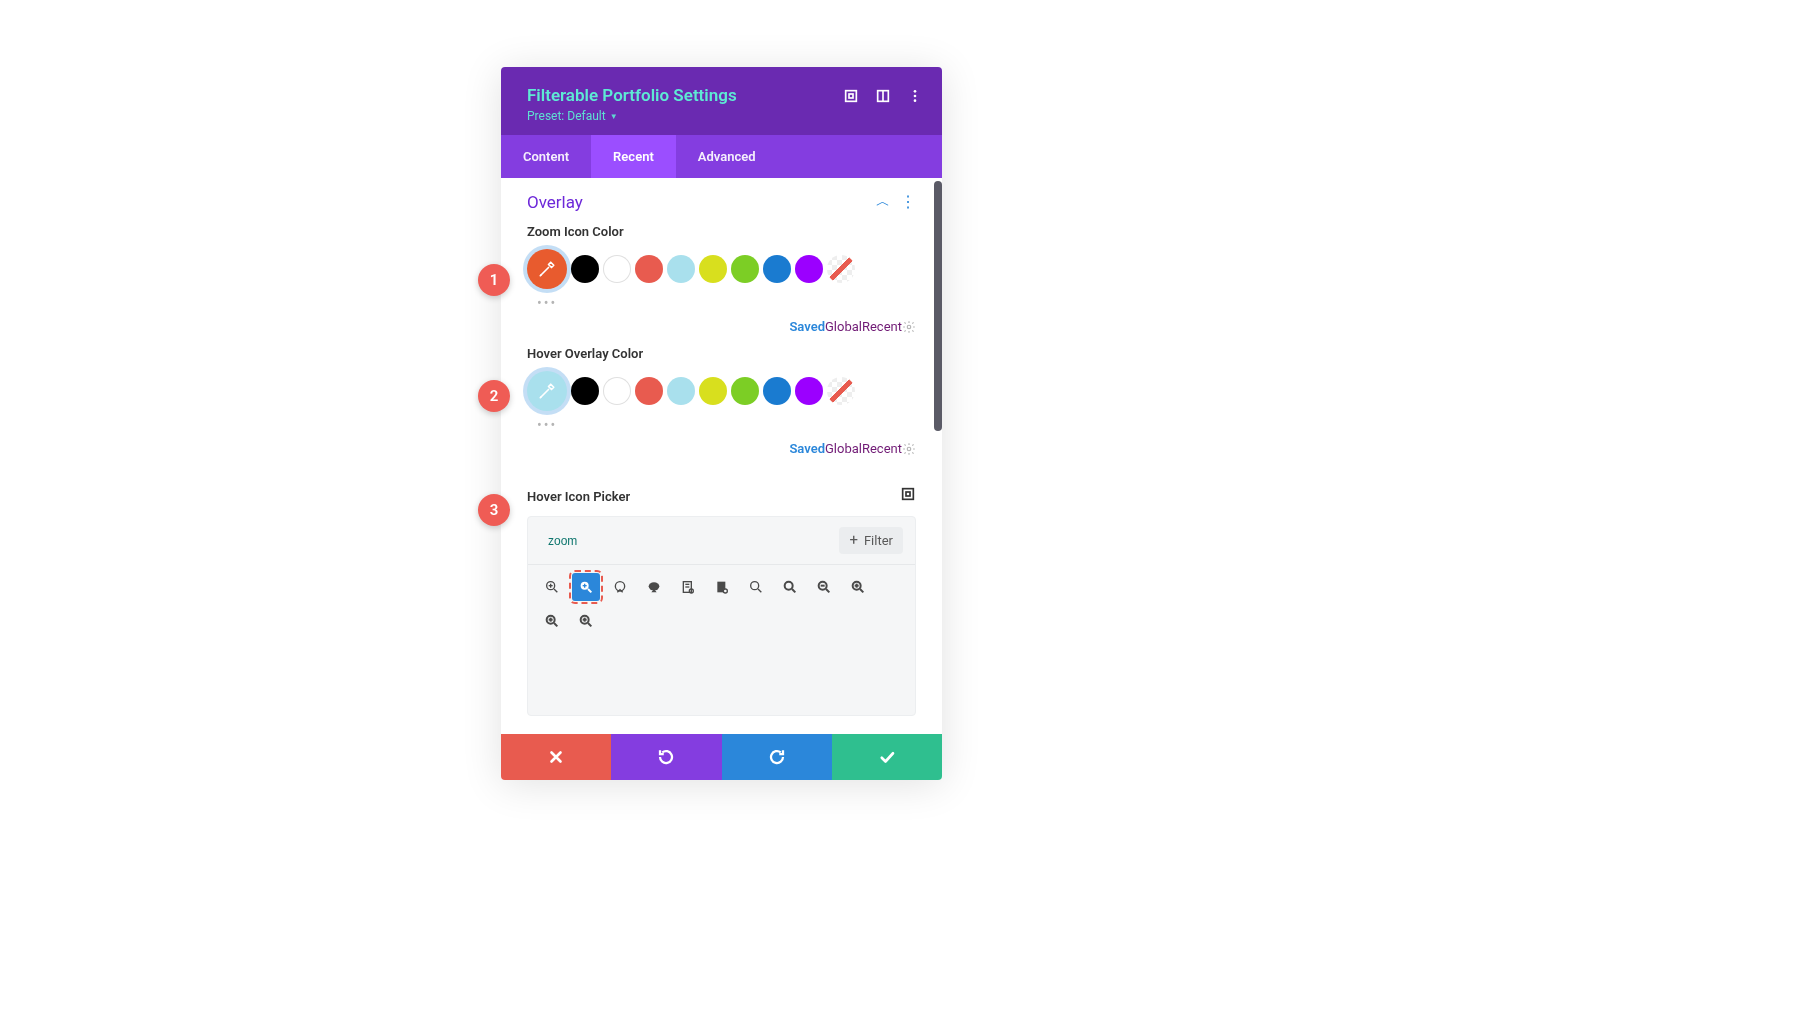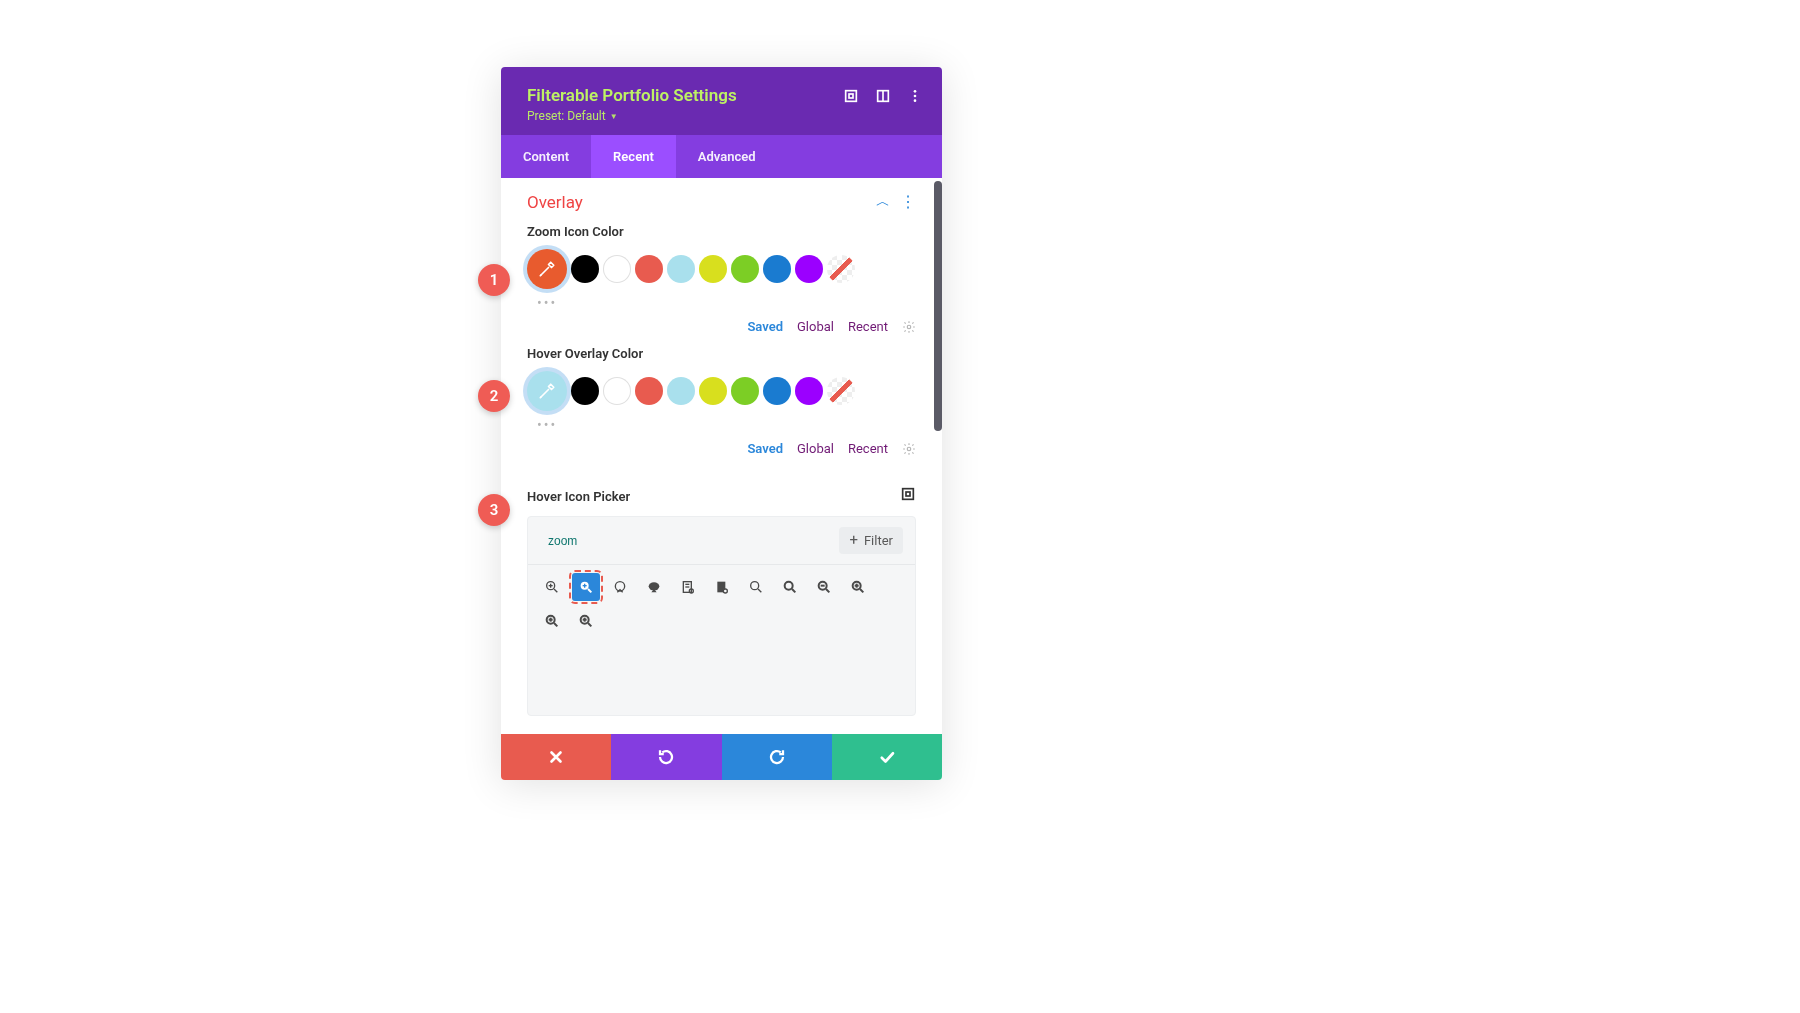--- a/index.html
+++ b/index.html
@@ -16,21 +16,21 @@
     top: 67px;
     width: 441px;
     background: #ffffff;
     box-shadow: 0 4px 40px rgba(0,0,0,0.12);
     border-radius: 4px;
     overflow: hidden;
   }
   
   .panel-header {
     background: #6a2ab1;
-    color: #bef264;
+    color: #5eead4;
     padding: 18px 20px 12px 26px;
     position: relative;
   }
   .panel-title { font-size: 17px; font-weight: 600; }
   .panel-preset { font-size: 12px; margin-top: 4px; opacity: 0.95; display: flex; align-items: center; gap: 4px; }
   .panel-preset .caret { font-size: 8px; opacity: 0.95; }
   .header-icons {
     position: absolute;
     right: 18px;
     top: 20px;
@@ -57,21 +57,21 @@
   .scrollbar {
     position: absolute;
     right: 0;
     top: 3px;
     width: 8px;
     height: 250px;
     background: #5a5a66;
     border-radius: 4px;
   }
   .section-header { display:flex; justify-content:space-between; align-items:center; margin-bottom: 8px; }
-  .section-title { color: #ef4444; font-size: 17px; font-weight: 400; }
+  .section-title { color: #6d28d9; font-size: 17px; font-weight: 400; }
   .section-actions { display:flex; gap:10px; align-items:center; color:#2b87da; }
   .section-actions .chev { font-size: 14px; }
   .section-actions .vdots { color:#2b87da; font-size:16px; letter-spacing:0; line-height:1; }
   
   .field-label { font-size: 13px; font-weight: 600; color: #333; margin: 12px 0 10px 0; }
   .color-row { display:flex; gap:4px; align-items:center; }
   .swatch {
     width: 28px; height: 28px; border-radius: 50%;
     flex: none; cursor:pointer; position: relative;
   }
@@ -81,21 +81,21 @@
   .swatch.noc {
     background:
       repeating-conic-gradient(#eee 0 25%, #fff 0 50%) 0 0/10px 10px;
   }
   .swatch.noc::after {
     content:""; position:absolute; inset:0; border-radius:50%;
     background: linear-gradient(to bottom right, transparent 44%, #e85b4f 44%, #e85b4f 56%, transparent 56%);
   }
   .eyedrop { width:18px; height:18px; }
   .dots3 { color:#b4b4b4; letter-spacing:2px; font-size:14px; margin-left:10px; margin-top:6px; }
-  .preset-links { display:flex; gap:14px; align-items:center; font-size:13px; margin-top:8px; justify-content:flex-end; }
+  .preset-links { display:flex; gap:0; align-items:center; font-size:13px; margin-top:8px; justify-content:flex-end; }
   .preset-links .link { color:#701a75; cursor:pointer; }
   .preset-links .link.active { color:#2b87da; font-weight:600; }
   .preset-links .gear { width:14px; height:14px; color:#b4b4b4; }
   
   .icon-picker-head { display:flex; justify-content:space-between; align-items:center; margin-top:30px; }
   .expand-btn svg { width:16px; height:16px; color:#333; }
   .icon-picker {
     margin-top:10px;
     background:#f5f6f7;
     border:1px solid #eceef0;

